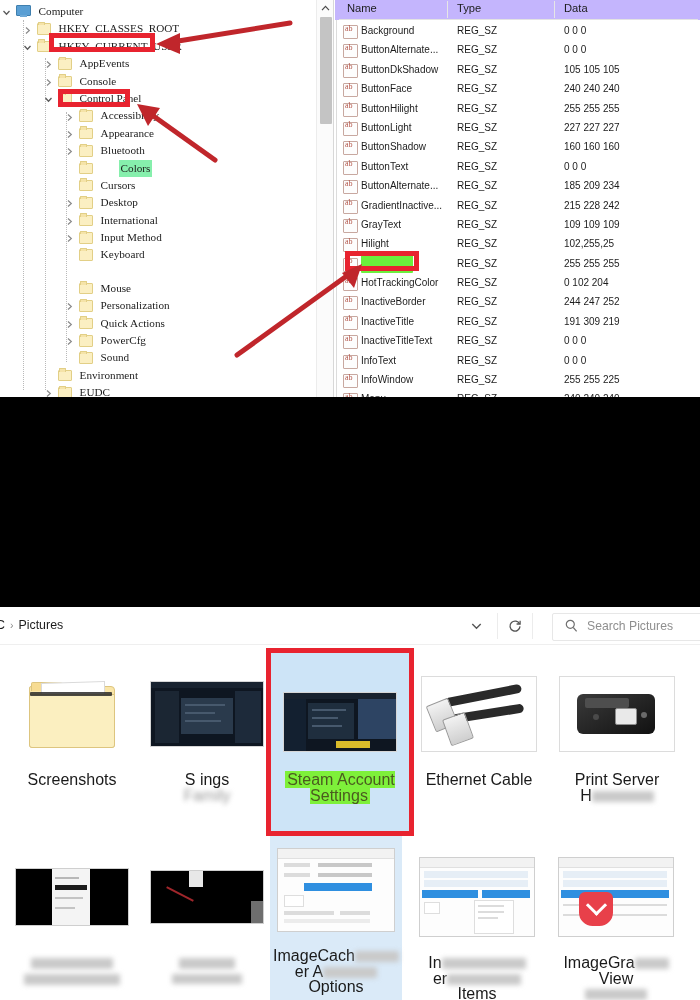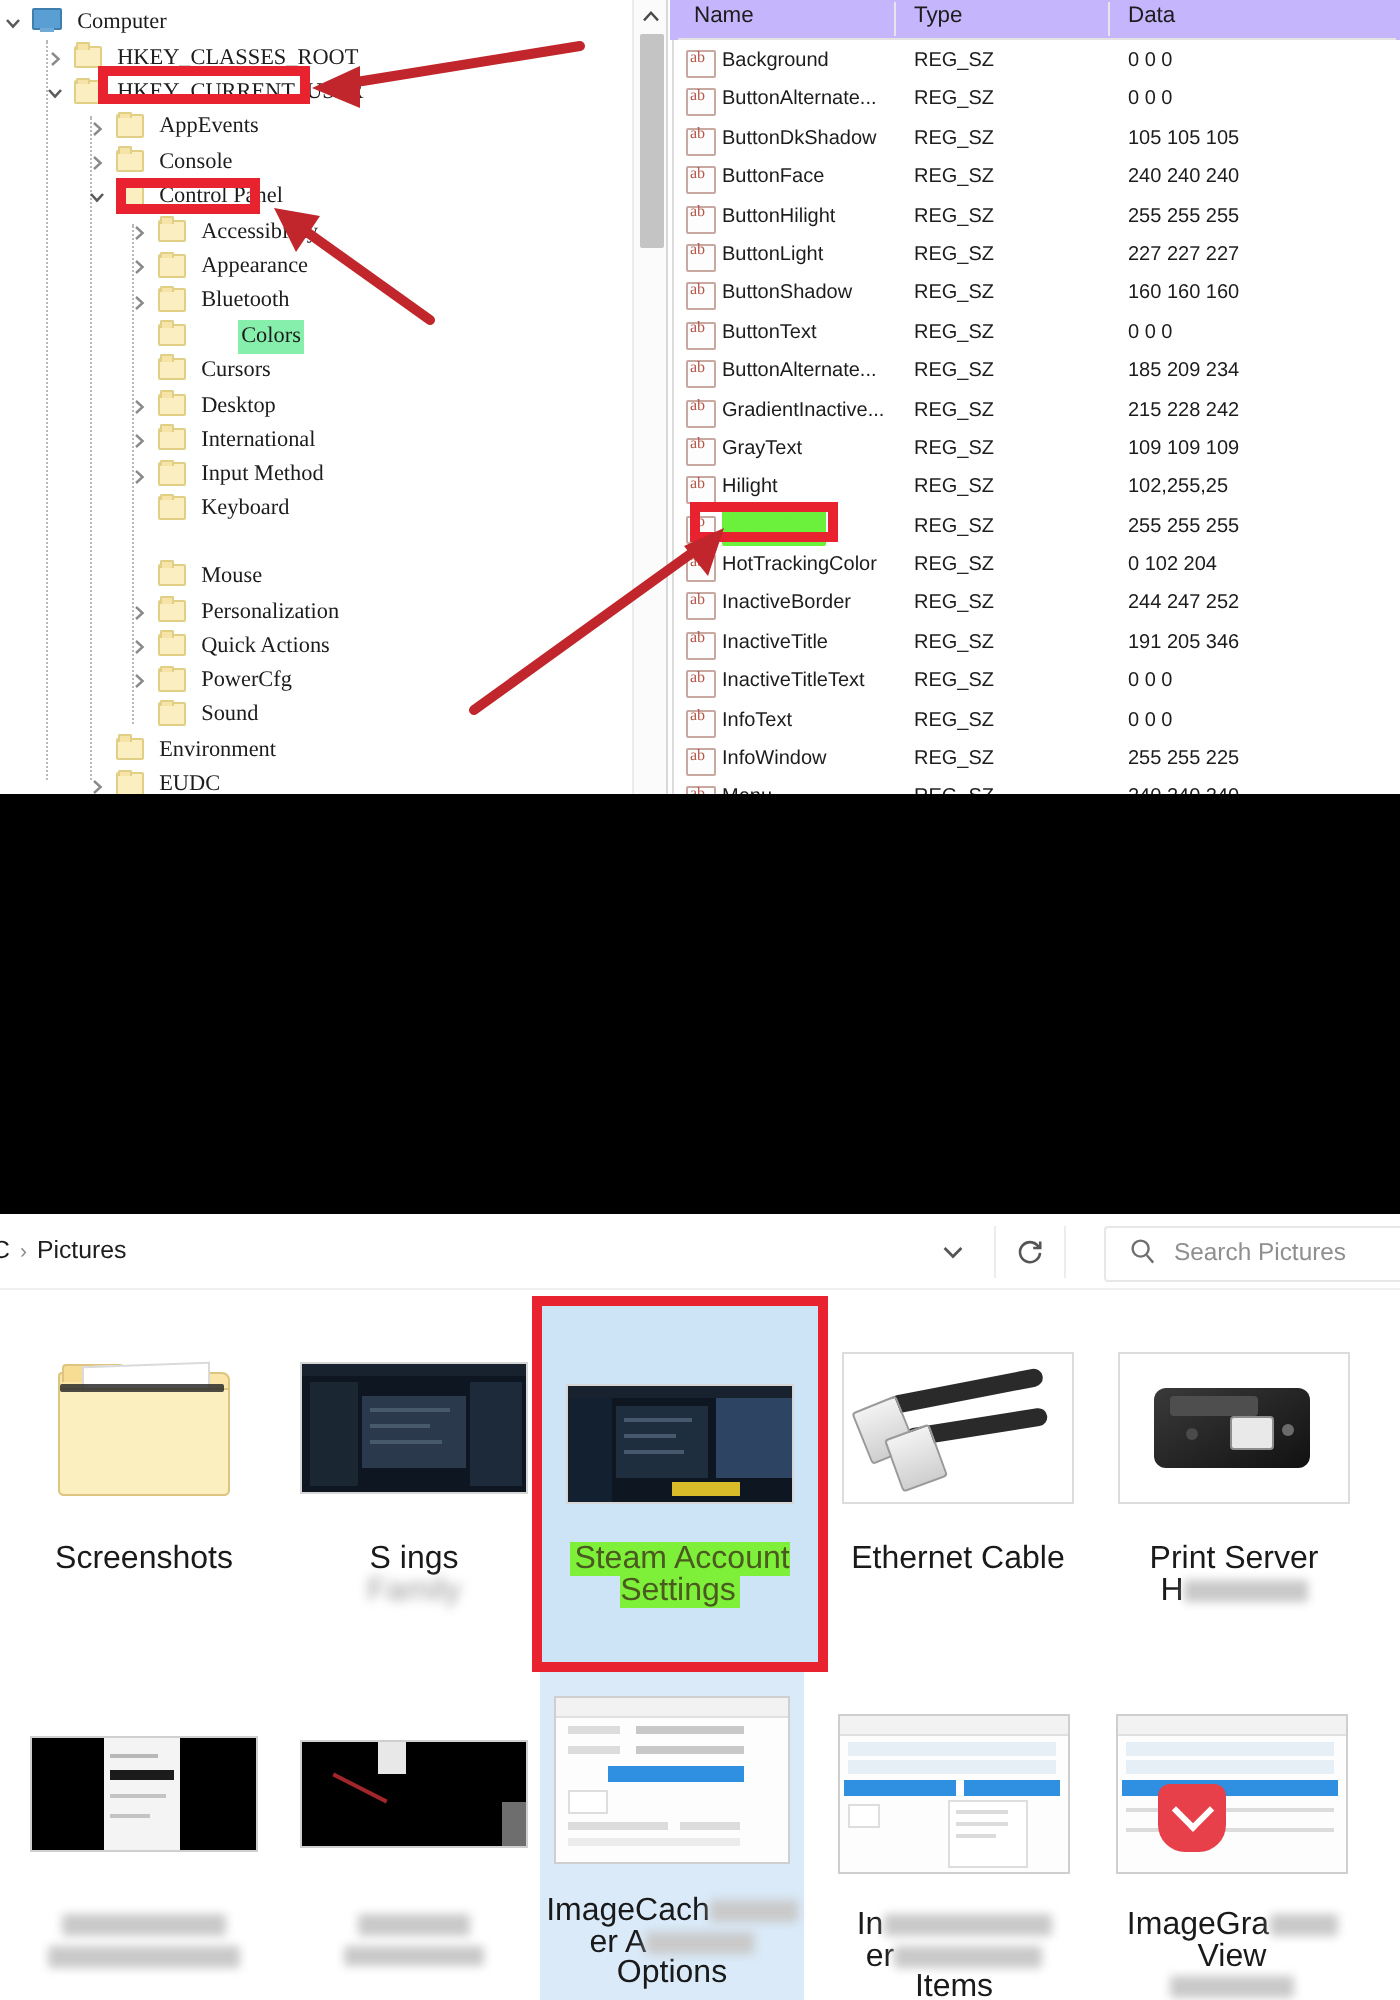--- a/index.html
+++ b/index.html
@@ -406,21 +406,21 @@
         <div class="lrow">
             <span class="abicon"></span>
             <span class="nm">InactiveBorder</span>
             <span class="ty">REG_SZ</span>
             <span class="dt">244 247 252</span>
           </div>
         <div class="lrow">
             <span class="abicon"></span>
             <span class="nm">InactiveTitle</span>
             <span class="ty">REG_SZ</span>
-            <span class="dt">191 205 346</span>
+            <span class="dt">191 309 219</span>
           </div>
         <div class="lrow">
             <span class="abicon"></span>
             <span class="nm">InactiveTitleText</span>
             <span class="ty">REG_SZ</span>
             <span class="dt">0 0 0</span>
           </div>
         <div class="lrow">
             <span class="abicon"></span>
             <span class="nm">InfoText</span>

